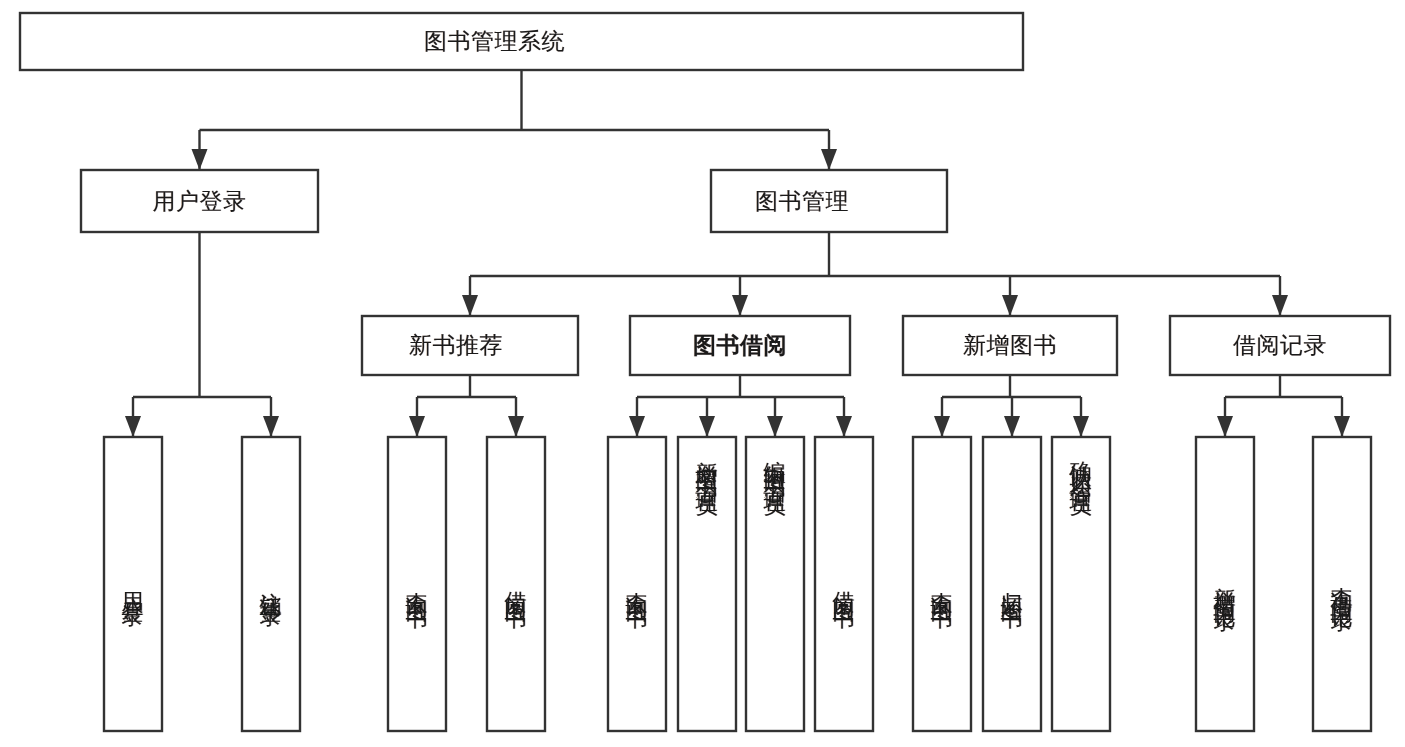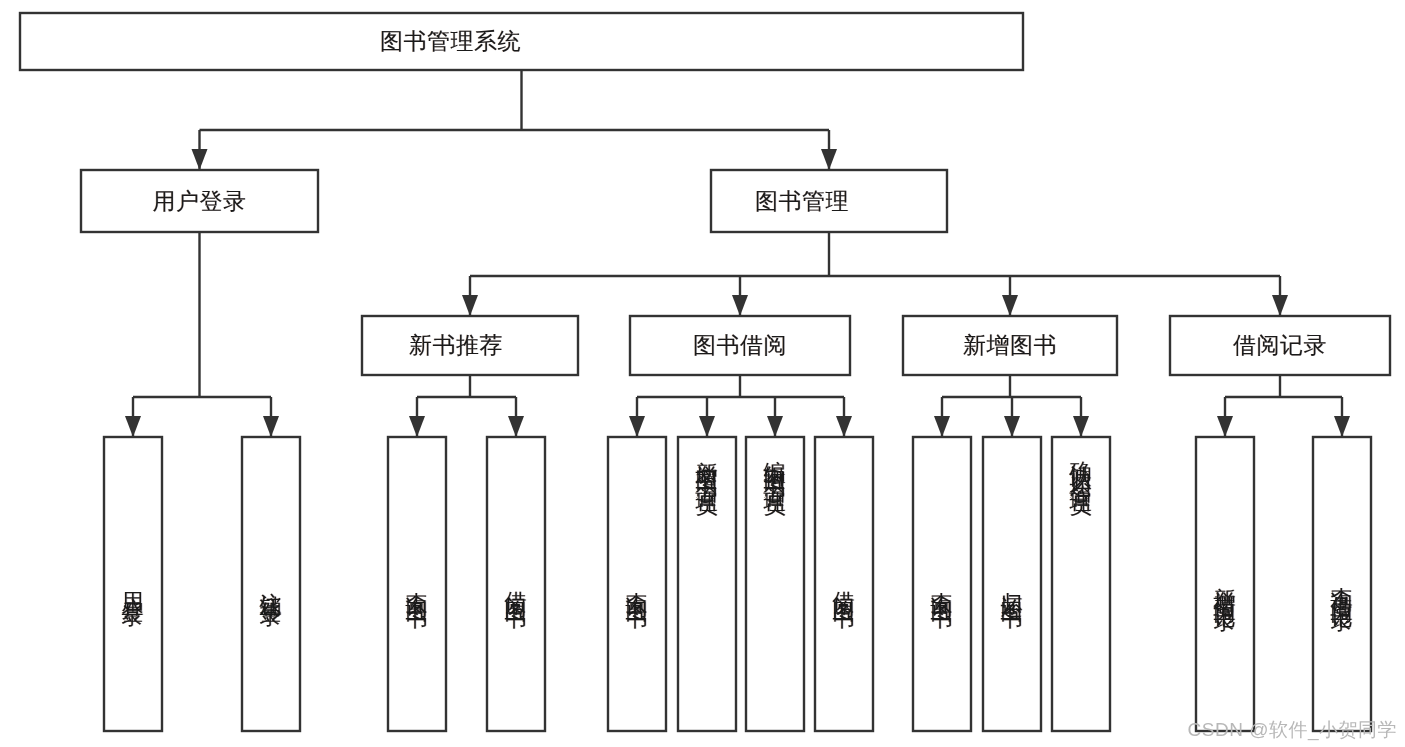--- a/index.html
+++ b/index.html
@@ -161,29 +161,29 @@
         <rect x="815" y="437" width="58" height="294" class="node-box"></rect>
         <rect x="913" y="437" width="58" height="294" class="node-box"></rect>
         <rect x="983" y="437" width="58" height="294" class="node-box"></rect>
         <rect x="1052" y="437" width="58" height="294" class="node-box"></rect>
         <rect x="1196" y="437" width="58" height="294" class="node-box"></rect>
         <rect x="1313" y="437" width="58" height="294" class="node-box"></rect>
       </g>
   </svg>
 
   <div id="label-layer">
-      <div class="node-label" style="left: 20px; top: 13px; width: 861px; height: 57px;">图书管理系统</div>
+      <div class="node-label" style="left: 20px; top: 13px; width: 861px; height: 57px; padding-left: 44px;">图书管理系统</div>
       <div class="hit-area" style="left: 20px; top: 13px; width: 1003px; height: 57px;"></div>
       <div class="node-label" style="left: 81px; top: 170px; width: 237px; height: 62px;">用户登录</div>
       <div class="hit-area" style="left: 81px; top: 170px; width: 237px; height: 62px;"></div>
       <div class="node-label" style="left: 684px; top: 170px; width: 236px; height: 62px;">图书管理</div>
       <div class="hit-area" style="left: 711px; top: 170px; width: 236px; height: 62px;"></div>
       <div class="node-label" style="left: 362px; top: 316px; width: 188px; height: 59px;">新书推荐</div>
       <div class="hit-area" style="left: 362px; top: 316px; width: 216px; height: 59px;"></div>
-      <div class="node-label" style="left: 630px; top: 316px; width: 220px; height: 59px;">图书借阅</div>
+      <div class="node-label" style="left: 630px; top: 316px; width: 220px; height: 59px; font-weight: bold;">图书借阅</div>
       <div class="hit-area" style="left: 630px; top: 316px; width: 220px; height: 59px;"></div>
       <div class="node-label" style="left: 903px; top: 316px; width: 214px; height: 59px;">新增图书</div>
       <div class="hit-area" style="left: 903px; top: 316px; width: 214px; height: 59px;"></div>
       <div class="node-label" style="left: 1170px; top: 316px; width: 220px; height: 59px; text-align: right;">借阅记录</div>
       <div class="hit-area" style="left: 1170px; top: 316px; width: 220px; height: 59px;"></div>
       <div class="node-label vertical centered" style="left: 104px; top: 437px; width: 58px; height: 294px;">用户登录</div>
       <div class="hit-area" style="left: 104px; top: 437px; width: 58px; height: 294px;"></div>
       <div class="node-label vertical centered" style="left: 242px; top: 437px; width: 58px; height: 294px;">注销登录</div>
       <div class="hit-area" style="left: 242px; top: 437px; width: 58px; height: 294px;"></div>
       <div class="node-label vertical centered" style="left: 388px; top: 437px; width: 58px; height: 294px;">查询图书</div>
@@ -203,15 +203,14 @@
       <div class="node-label vertical centered" style="left: 983px; top: 437px; width: 58px; height: 294px;">归还图书</div>
       <div class="hit-area" style="left: 983px; top: 437px; width: 58px; height: 294px;"></div>
       <div class="node-label vertical" style="left: 1052px; top: 437px; width: 58px; height: 294px;">确认归还（管理员）</div>
       <div class="hit-area" style="left: 1052px; top: 437px; width: 58px; height: 294px;"></div>
       <div class="node-label vertical centered" style="left: 1196px; top: 437px; width: 58px; height: 294px;">新增借阅记录</div>
       <div class="hit-area" style="left: 1196px; top: 437px; width: 58px; height: 294px;"></div>
       <div class="node-label vertical centered" style="left: 1313px; top: 437px; width: 58px; height: 294px;">查询借阅记录</div>
       <div class="hit-area" style="left: 1313px; top: 437px; width: 58px; height: 294px;"></div>
     </div>
 
-  <div id="watermark">CSDN @软件_小贺同学</div>
 
 </div>
 
 </body></html>

